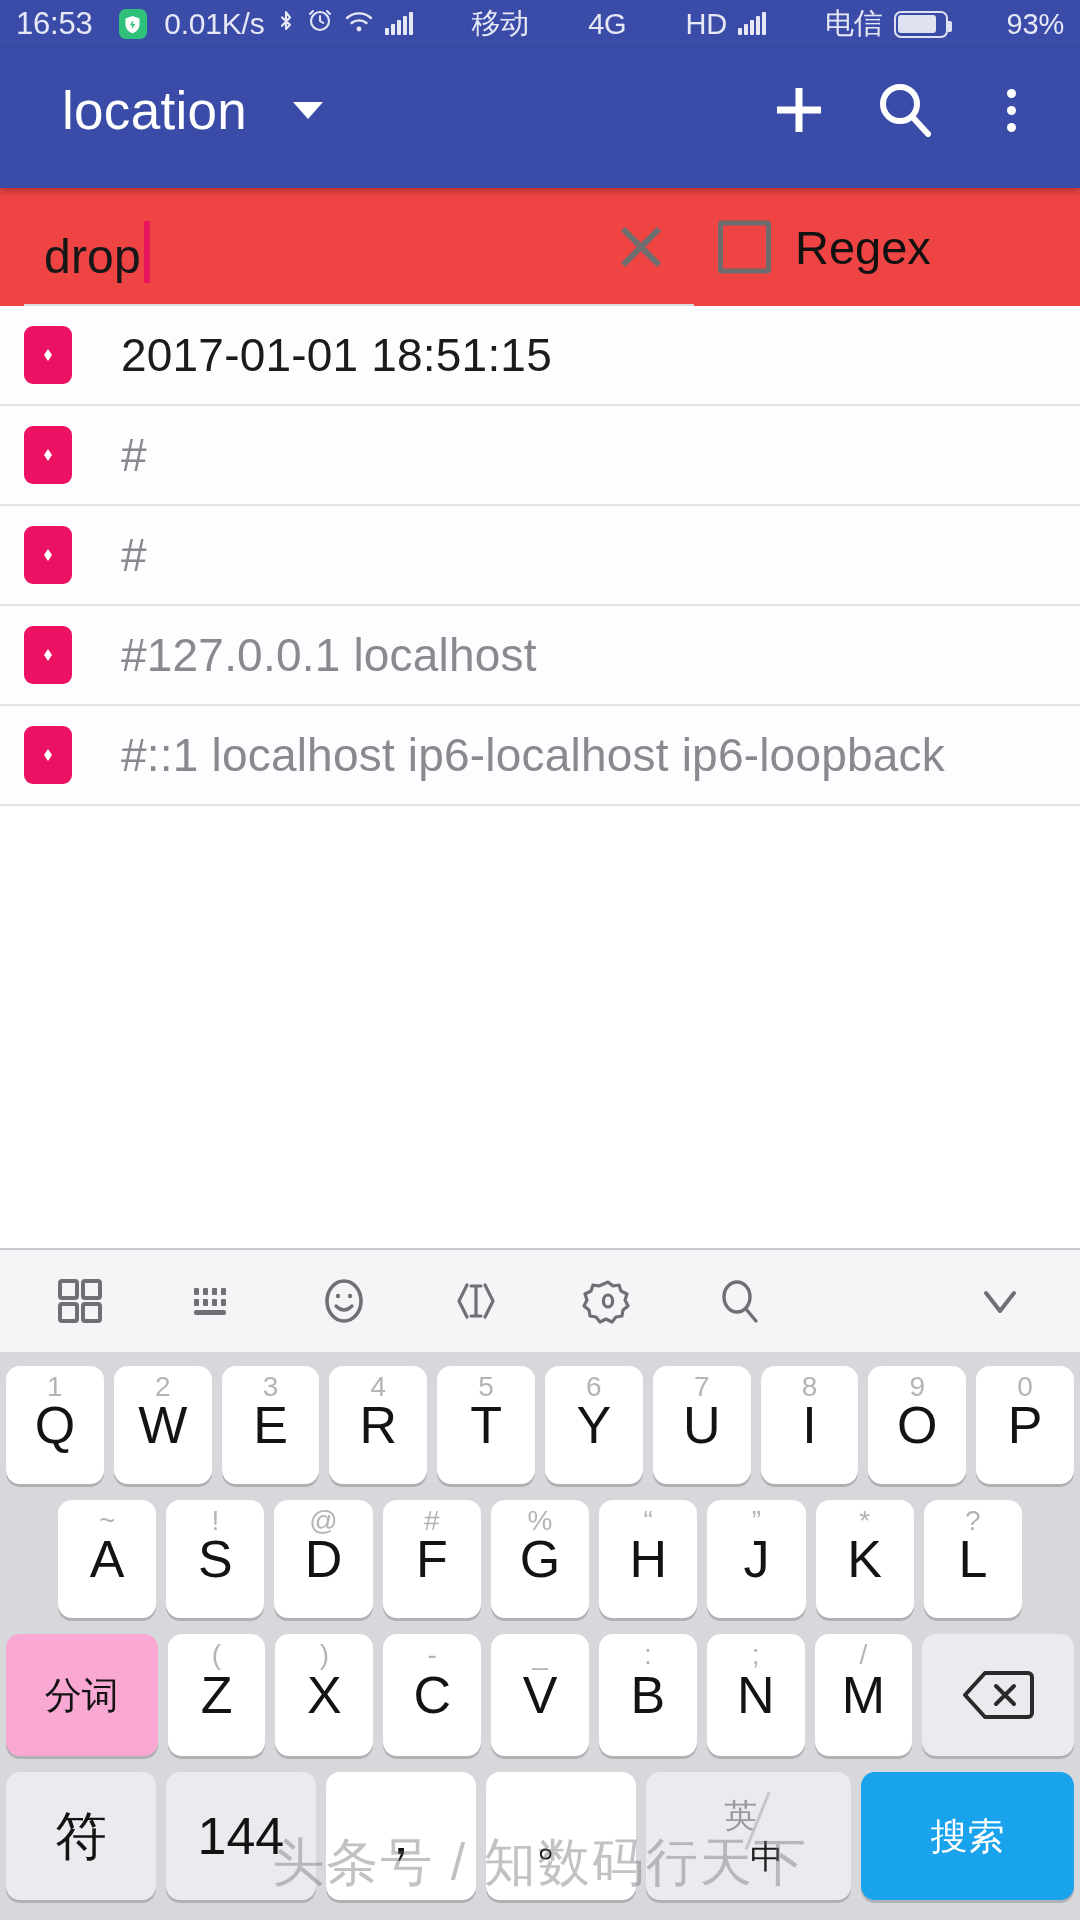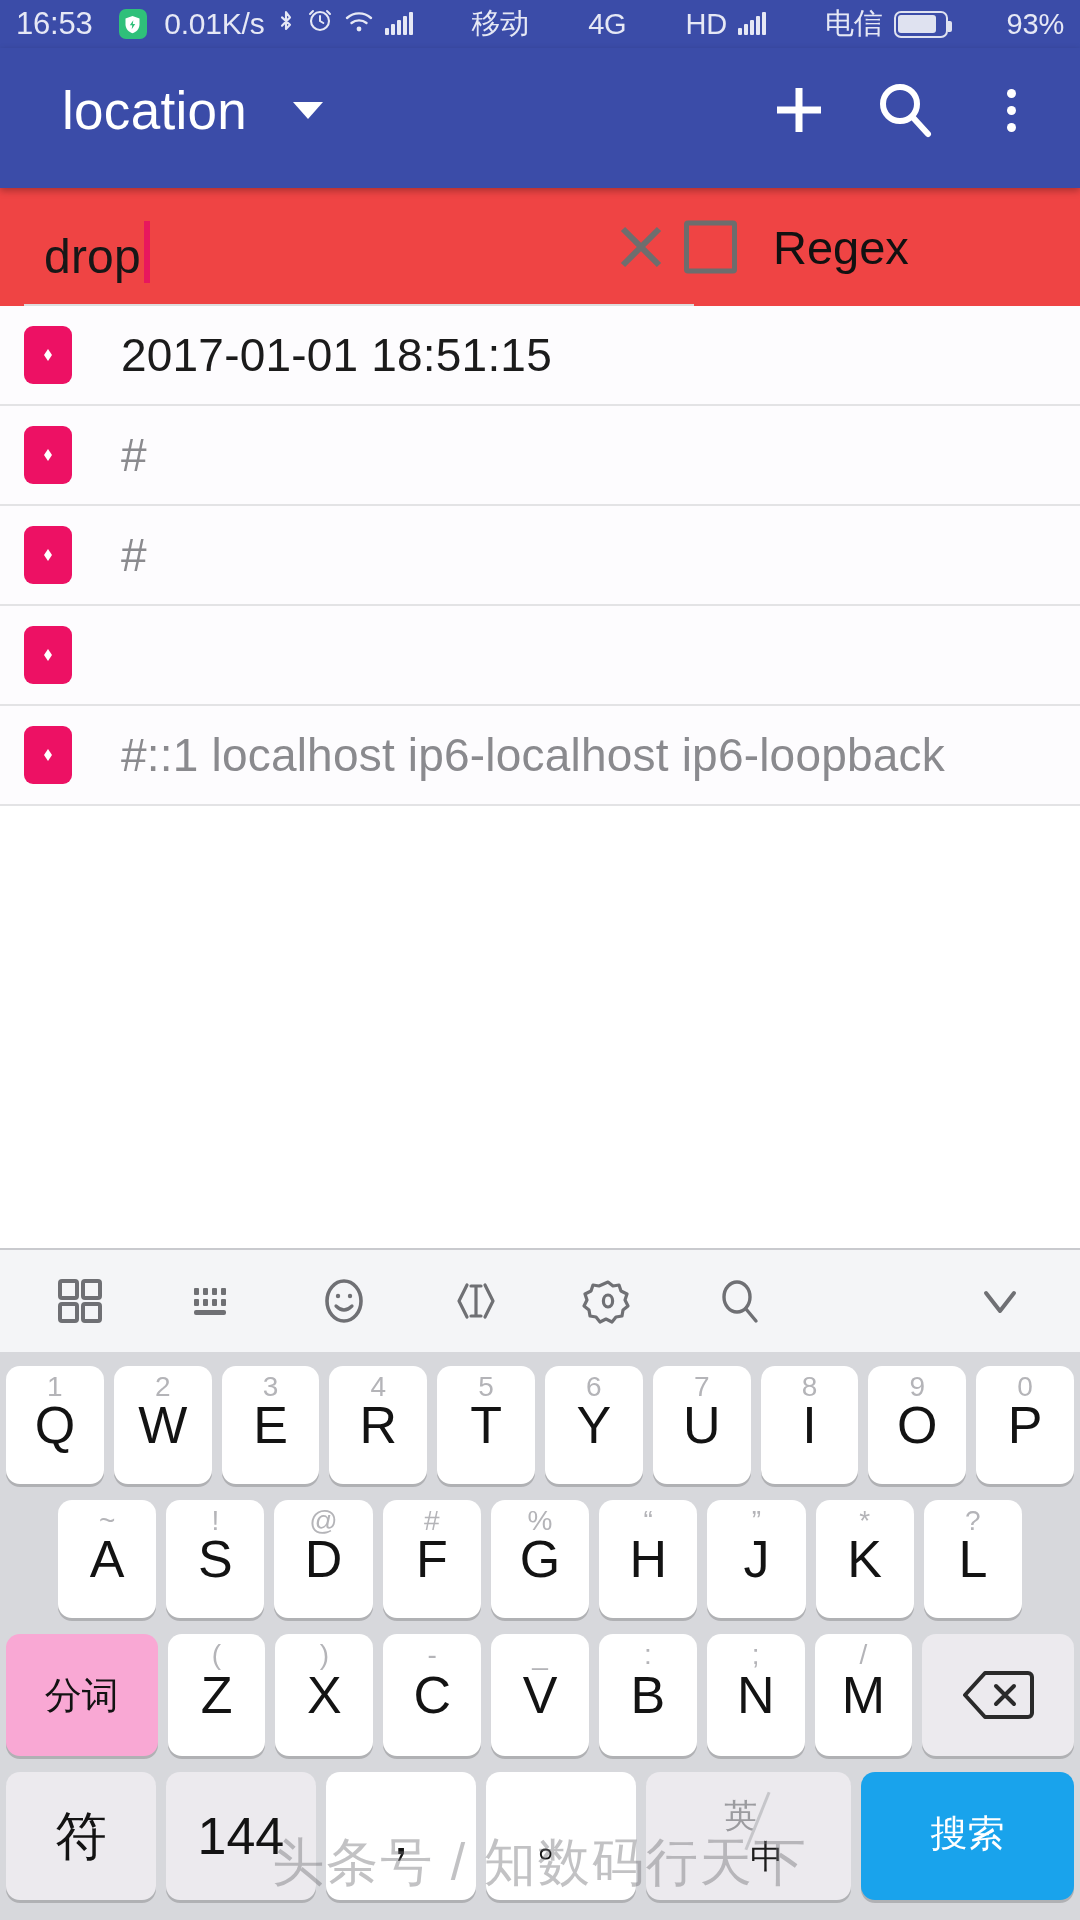--- a/index.html
+++ b/index.html
@@ -90,22 +90,22 @@
   .search-text{ font-size:48px; color:#171717; letter-spacing:0.2px; }
   .caret-bar{
     display:inline-block; width:6px; height:62px;
     background:#e8175d; margin-left:3px; position:relative; top:10px;
   }
   .clear-x{
     position:absolute; left:608px; top:50%; transform:translateY(-50%);
     width:66px; height:66px;
   }
   .regex-box{
-    position:absolute; left:684px; top:50%; transform:translateY(-50%);
-    display:flex; align-items:center; gap:36px;
+    position:absolute; left:718px; top:50%; transform:translateY(-50%);
+    display:flex; align-items:center; gap:24px;
   }
   .chk{
     width:53px;height:53px;border:5px solid #6d6d6d;border-radius:4px;background:transparent;
   }
   .regex-label{ font-size:47px; color:#111; white-space:nowrap; }
   .search-underline{
     position:absolute; left:24px; right:386px; bottom:0;
     height:2px; background:#dddddd;
   }
 
@@ -169,21 +169,21 @@
   .key.r3-special .main{ font-size:37px; }
   .row3 .key{ height:122px; }
   .row4 .key{ height:128px; }
   .key.accent{ background:#19a3ec; }
   .key.accent .main{ color:#ffffff; font-size:37px; }
   .key.space{ flex:3.1 1 0; }
   .key.space .main{ font-size:40px; display:flex; align-items:center; gap:16px; }
   .key.lang{ background:#eceaee; flex:1.3 1 0; }
   .key.sym{ background:#eceaee; }
   .key.num{ background:#eceaee; }
-  .key.wide-accent{ flex:1.35 1 0;font-family:Liberation Mono, monospace; }
+  .key.wide-accent{ flex:1.35 1 0; }
   .key.r4-narrow{ flex:0.95 1 0; }
   .lang-stack{ position:relative; width:100%; height:100%; }
   .lang-stack .en{
     position:absolute; top:22px; left:50%; transform:translateX(-24px);
     font-size:33px; color:#9b9b9f;
   }
   .lang-stack .slash{
     position:absolute; top:18px; left:50%; transform:translateX(8px) rotate(22deg);
     width:3px; height:62px; background:#c6c6ca;
   }
@@ -320,20 +320,21 @@
   <div class="row">
     <span class="row-icon">
         <i></i>
       </span>
     <span class="row-text muted">#</span>
   </div>
   <div class="row">
     <span class="row-icon">
         <i></i>
       </span>
+    <span class="row-text muted">#127.0.0.1    localhost</span>
   </div>
   <div class="row">
     <span class="row-icon">
         <i></i>
       </span>
     <span class="row-text muted">#::1    localhost ip6-localhost ip6-loopback</span>
   </div>
 </div>
 
 <div class="kb">

